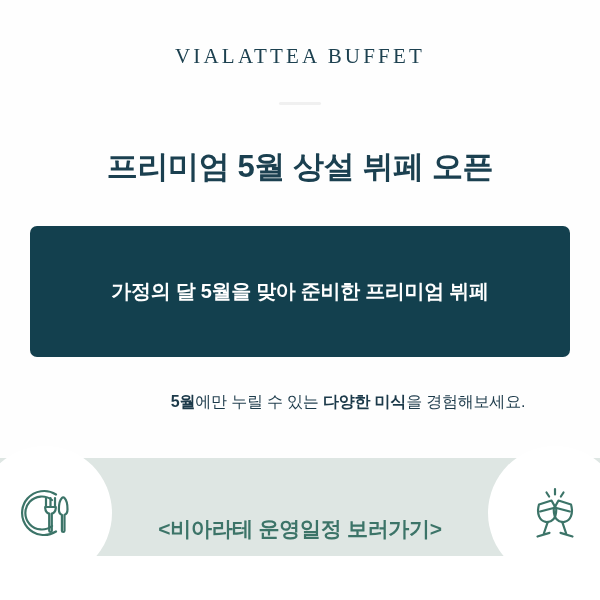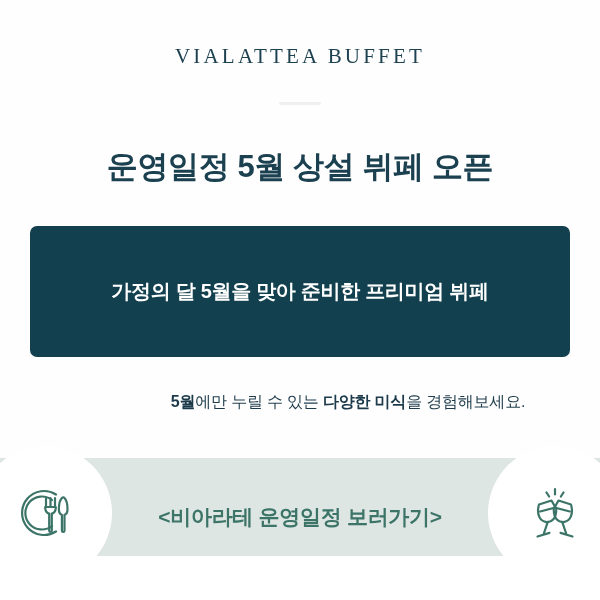--- a/index.html
+++ b/index.html
@@ -127,21 +127,21 @@
     display: flex;
     align-items: center;
     justify-content: center;
   }
   .cta-circle.left  { left: -22px; }
   .cta-circle.right { right: -22px; }
 
   .cta-label {
     position: absolute;
     left: 0;
-    top: 4px;
+    top: 16px;
     width: 600px;
     height: 110px;
     display: flex;
     align-items: center;
     justify-content: center;
     font-size: 21px;
     font-weight: 700;
     color: #3c7468;
     letter-spacing: -0.3px;
     white-space: nowrap;
@@ -152,21 +152,21 @@
 </head>
 <body>
 
 <div class="promo-card">
 
   <div class="brand-header">
     <div class="brand-name">VIALATTEA BUFFET</div>
   </div>
   <div class="brand-divider"></div>
 
-  <div class="headline">운영일정 5월 상설 뷔페 오픈</div>
+  <div class="headline">프리미엄 5월 상설 뷔페 오픈</div>
 
   <div class="info-panel">
     <div class="info-line">가정의 달 5월을 맞아 준비한 프리미엄 뷔페</div>
   </div>
 
   <div class="subcopy">
     <span class="strong">5월</span><span class="normal">에만 누릴 수 있는 </span><span class="strong">다양한 미식</span><span class="normal">을 경험해보세요.</span>
   </div>
 
   <div class="cta-band">

